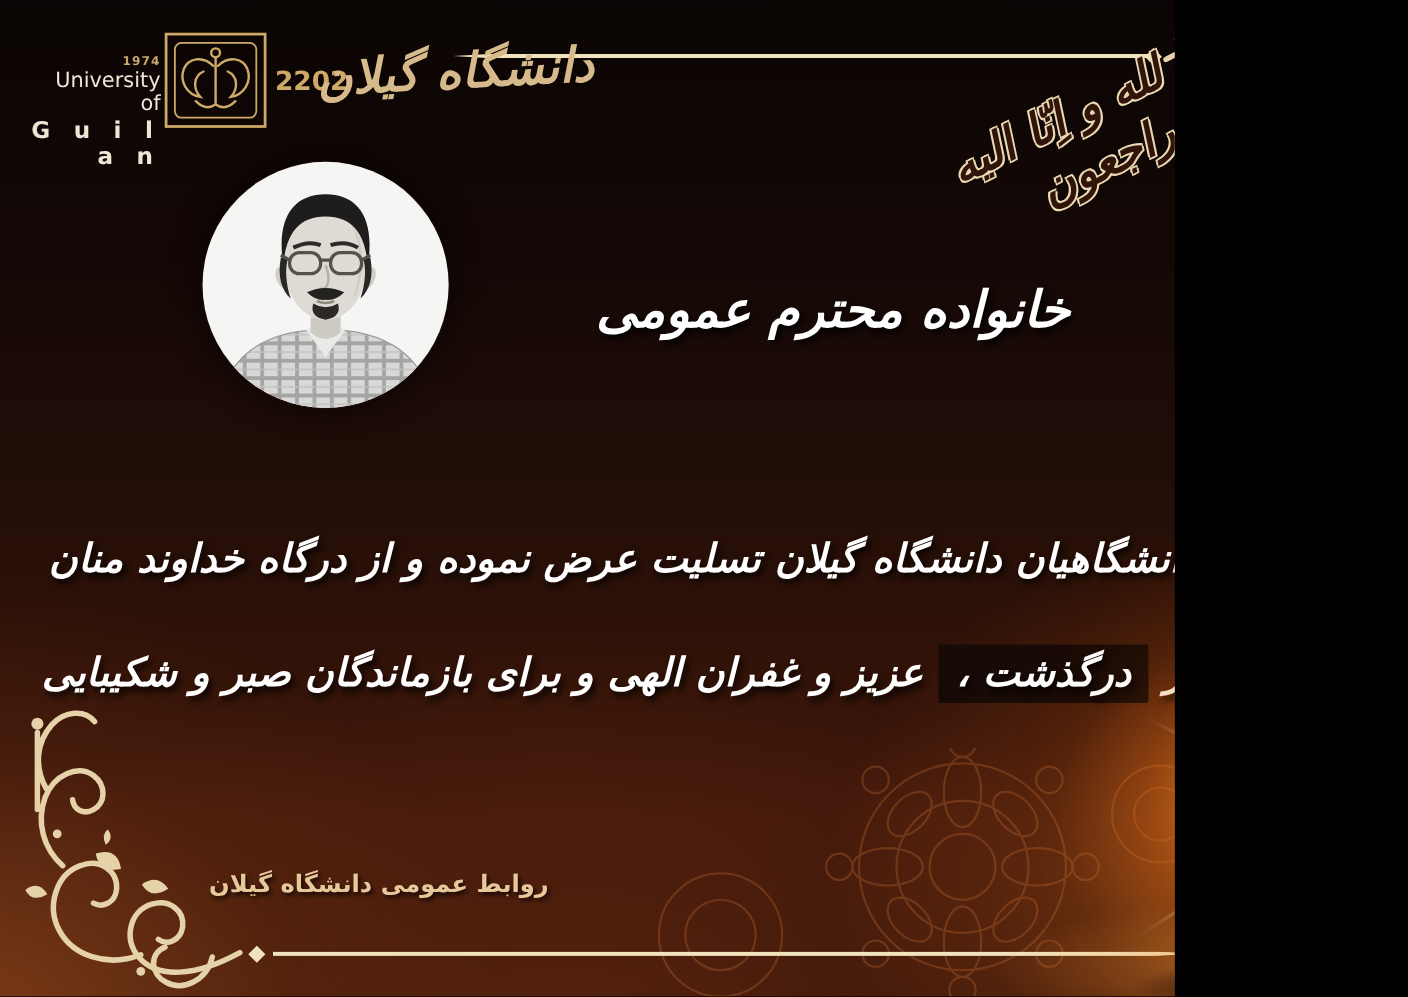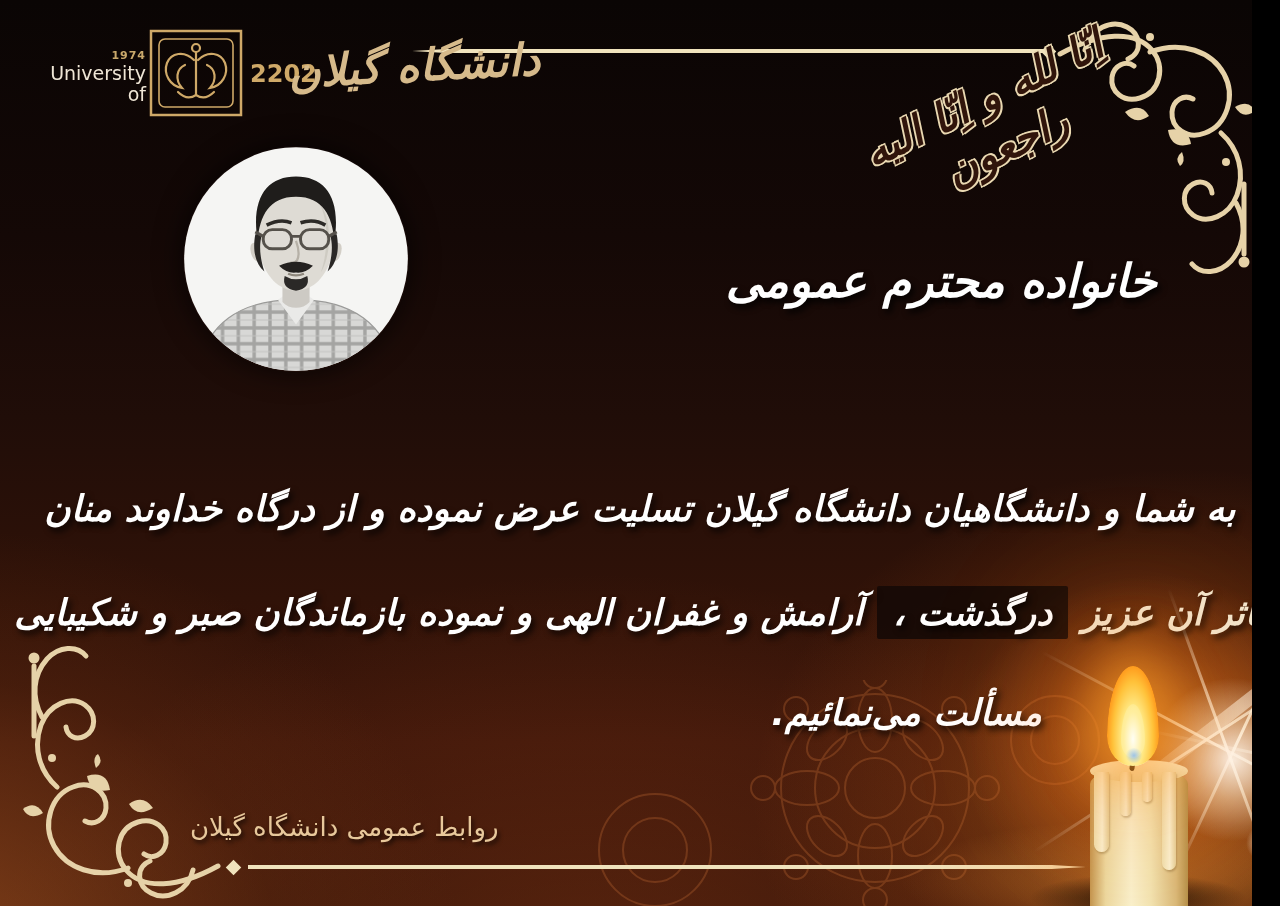--- a/index.html
+++ b/index.html
@@ -1,17 +1,17 @@
 <!DOCTYPE html>
 <html lang="fa"><head>
 <meta charset="utf-8">
 <style>
   html,body{margin:0;padding:0;background:#000;}
   .page{
-    position:relative;width:1252px;height:906px;overflow:hidden;
+    position:relative;width:1068px;height:906px;overflow:hidden;
     font-family:"DejaVu Sans",sans-serif;
     background:
       radial-gradient(600px 460px at 1185px 800px, rgba(255,145,40,.42), rgba(205,95,22,.18) 45%, transparent 72%),
       radial-gradient(680px 560px at -50px 950px, rgba(198,100,38,.55), rgba(125,58,20,.22) 48%, transparent 75%),
       radial-gradient(950px 650px at 48% 110%, rgba(150,62,22,.45), transparent 65%),
       linear-gradient(180deg,#0a0504 0%,#140806 26%,#200d08 46%,#301208 66%,#3a150a 82%,#2d1108 100%);
   }
   .abs{position:absolute;}
   
   .line-top{
@@ -58,21 +58,21 @@
     left:0;width:1280px;text-align:center;z-index:7;color:#fff;
     font-size:36px;font-weight:bold;font-style:italic;white-space:nowrap;
     text-shadow:3px 4px 6px rgba(0,0,0,.8);
   }
   .bl1{top:388px;} .bl2{top:488px;}
   .bl3{top:586px;display:flex;justify-content:center;align-items:center;column-gap:14px;}
   .bl3 .lead{color:#f3e9d2;}
   .bl3 .patched{background:rgba(22,10,6,.92);padding:6px 16px;border-radius:2px;}
   .bl4{top:692px;left:auto;right:210px;width:auto;text-align:right;}
   .footer-text{
-    left:190px;top:812px;z-index:7;color:#e7c89b;font-size:26px;font-weight:400;
+    left:190px;top:792px;z-index:7;color:#e7c89b;font-size:22px;font-weight:700;
     text-shadow:2px 3px 4px rgba(0,0,0,.7);
   }
   
   .mandala{left:575px;top:680px;opacity:.32;z-index:1;}
   
   .glow{left:960px;top:575px;width:470px;height:340px;z-index:5;
     background:radial-gradient(closest-side at 42% 50%, rgba(255,150,45,.5), rgba(255,120,25,.22) 55%, transparent 100%);}
   .ground-glow{left:900px;top:820px;width:480px;height:120px;z-index:5;
     background:radial-gradient(closest-side, rgba(255,160,60,.35), transparent 100%);}
   .base-shadow{left:1030px;top:874px;width:216px;height:48px;z-index:6;
@@ -193,20 +193,21 @@
         <circle cx="196" cy="150" r="4"></circle>
         <circle cx="214" cy="250" r="5.5"></circle>
         <path d="M152,140 q4,10 -2,14 q-6,-8 2,-14 Z"></path>
       </g>
     </svg>
   </div>
 
   <div class="abs logo-en">
     <div class="y">1974</div>
     <div class="l1">University of</div>
+    <div class="l2">G u i l a n</div>
   </div>
   <div class="abs emblem">
     <svg width="96" height="90" viewBox="0 0 96 90">
       <g stroke="#cfa968" fill="none" stroke-width="2.5">
         <rect x="3" y="3" width="90" height="84"></rect>
         <rect x="11" y="11" width="74" height="68" rx="6" stroke-width="1.6"></rect>
       </g>
       <g stroke="#cfa968" fill="none" stroke-width="2.2" stroke-linecap="round">
         <line x1="48" y1="24" x2="48" y2="66"></line>
         <circle cx="48" cy="20" r="4"></circle>
@@ -258,23 +259,22 @@
         <path d="M93,113 q7,3 14,0" stroke="#8d877c" stroke-width="2" fill="none"></path>
       </g>
     </svg>
   </div>
 
   <div class="abs heading fa">خانواده محترم عمومی</div>
   <div class="abs bodyline bl2 fa">به شما و دانشگاهیان دانشگاه گیلان تسلیت عرض نموده و از درگاه خداوند منان</div>
   <div class="abs bodyline bl3 fa">
     <span class="lead">تأثر آن عزیز</span>
     <span class="patched">درگذشت ،</span>
-    <span>آرامش و غفران الهی و نموده بازماندگان صبر و شکیبایی</span>
-  </div>
-  <div class="abs bodyline bl4 fa">مسألت می‌نمائیم.</div>
+    <span>عزیز و غفران الهی و برای بازماندگان صبر و شکیبایی</span>
+  </div>
 
   <div class="abs footer-text fa">روابط عمومی دانشگاه گیلان</div>
 
   <div class="abs glow"></div>
   <div class="abs ground-glow"></div>
   <div class="abs ray ray1"></div>
   <div class="abs ray ray2"></div>
   <div class="abs ray ray3"></div>
   <div class="abs ray ray4"></div>
   <div class="abs ray ray5"></div>

